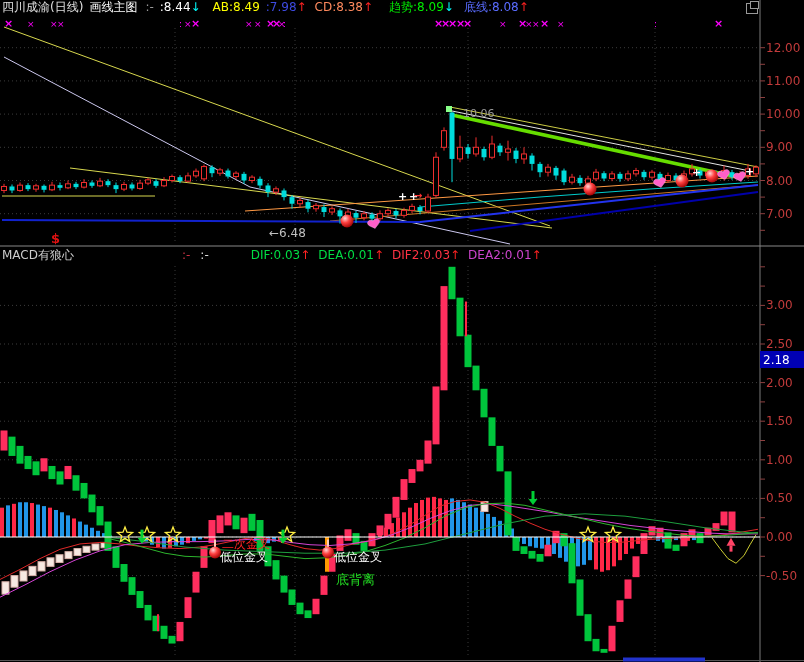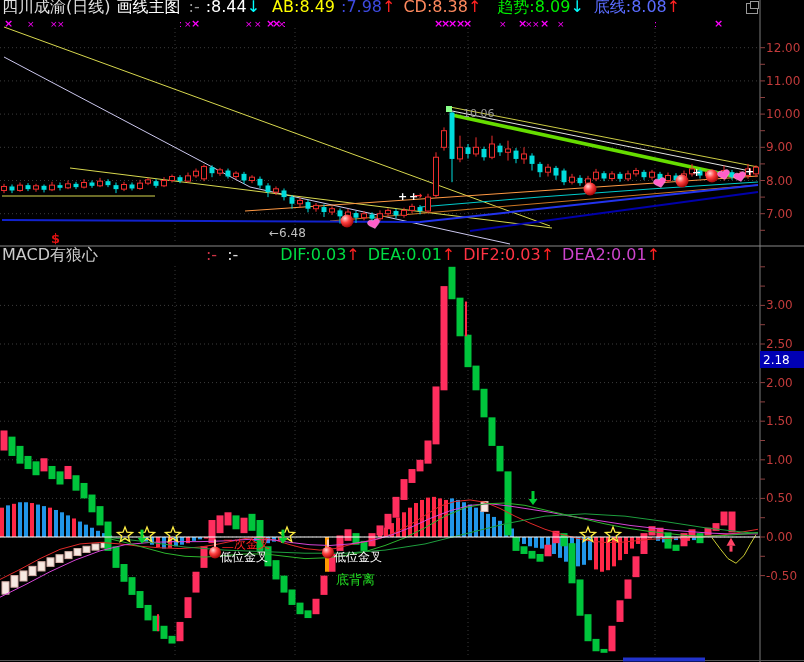--- a/index.html
+++ b/index.html
@@ -1,18 +1,18 @@
 <!DOCTYPE html>
 <html><head>
 <meta charset="utf-8">
 <style>
   html,body{margin:0;padding:0;background:#000;}
   #screen{position:relative;width:804px;height:662px;background:#000;overflow:hidden;
           font-family:"DejaVu Sans",sans-serif;}
-  .hdr{position:absolute;left:2px;white-space:nowrap;font-size:16px;line-height:14px;}
+  .hdr{position:absolute;left:2px;white-space:nowrap;font-size:12px;line-height:14px;}
   .hdr span{display:inline-block;}
   #chart-svg{position:absolute;left:0;top:0;}
   #win-icon{position:absolute;left:746px;top:3px;width:10px;height:9px;border:1px solid #999;}
   #win-icon i{position:absolute;left:3px;top:-3px;width:7px;height:6px;border:1px solid #999;display:block;background:#000;}
 </style>
 </head>
 <body>
 <div id="screen">
 
 <div class="hdr" id="main-header" style="top:0"><span style="color: rgb(224, 224, 224);">四川成渝(日线)</span><span style="color: rgb(255, 255, 255); margin-left: 6px;">画线主图</span><span style="color: rgb(153, 153, 153); margin-left: 8px;">:-</span><span style="color: rgb(255, 255, 255); margin-left: 6px;">:8.44</span><span style="color: rgb(0, 255, 255);">↓</span><span style="color: rgb(255, 255, 0); margin-left: 12px;">AB:8.49</span><span style="color: rgb(61, 74, 224); margin-left: 6px;">:7.98</span><span style="color: rgb(255, 34, 34);">↑</span><span style="color: rgb(255, 138, 94); margin-left: 8px;">CD:8.38</span><span style="color: rgb(255, 34, 34);">↑</span><span style="color: rgb(0, 238, 0); margin-left: 16px;">趋势:8.09</span><span style="color: rgb(0, 255, 255);">↓</span><span style="color: rgb(90, 108, 255); margin-left: 10px;">底线:8.08</span><span style="color: rgb(255, 34, 34);">↑</span></div>

